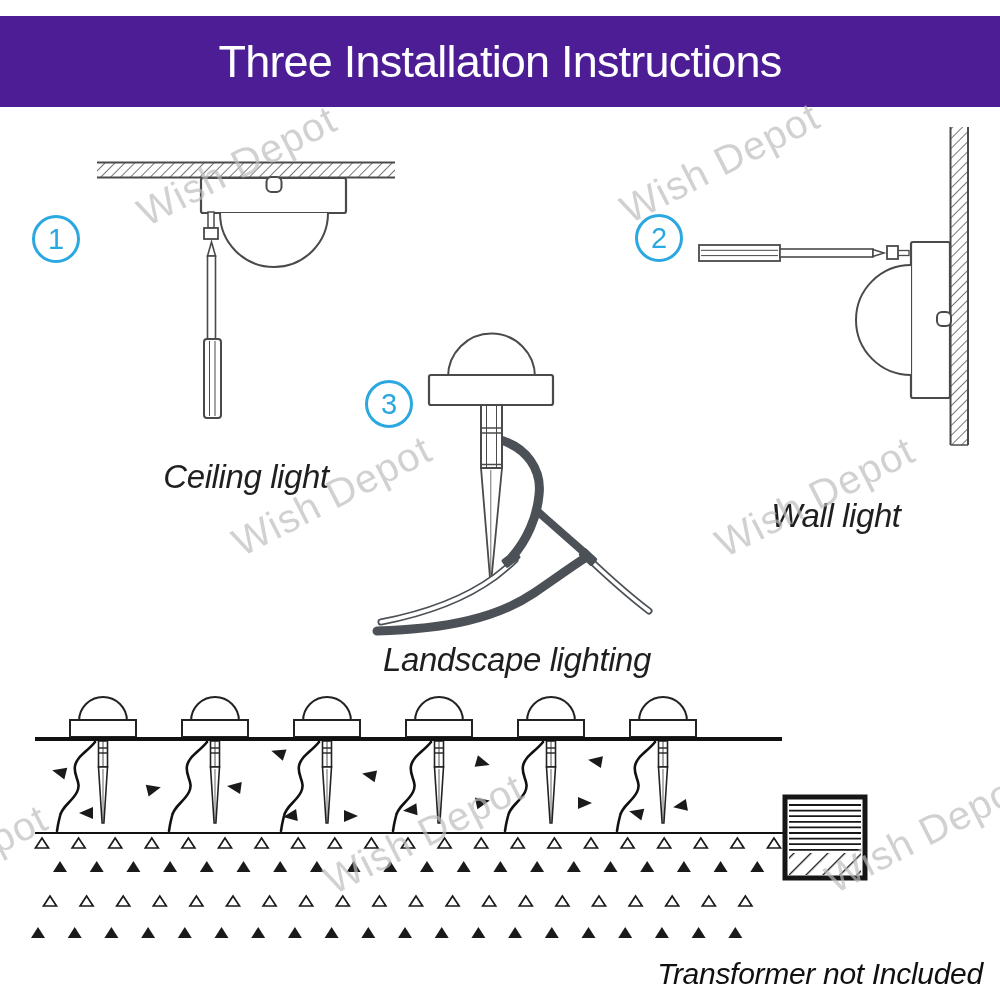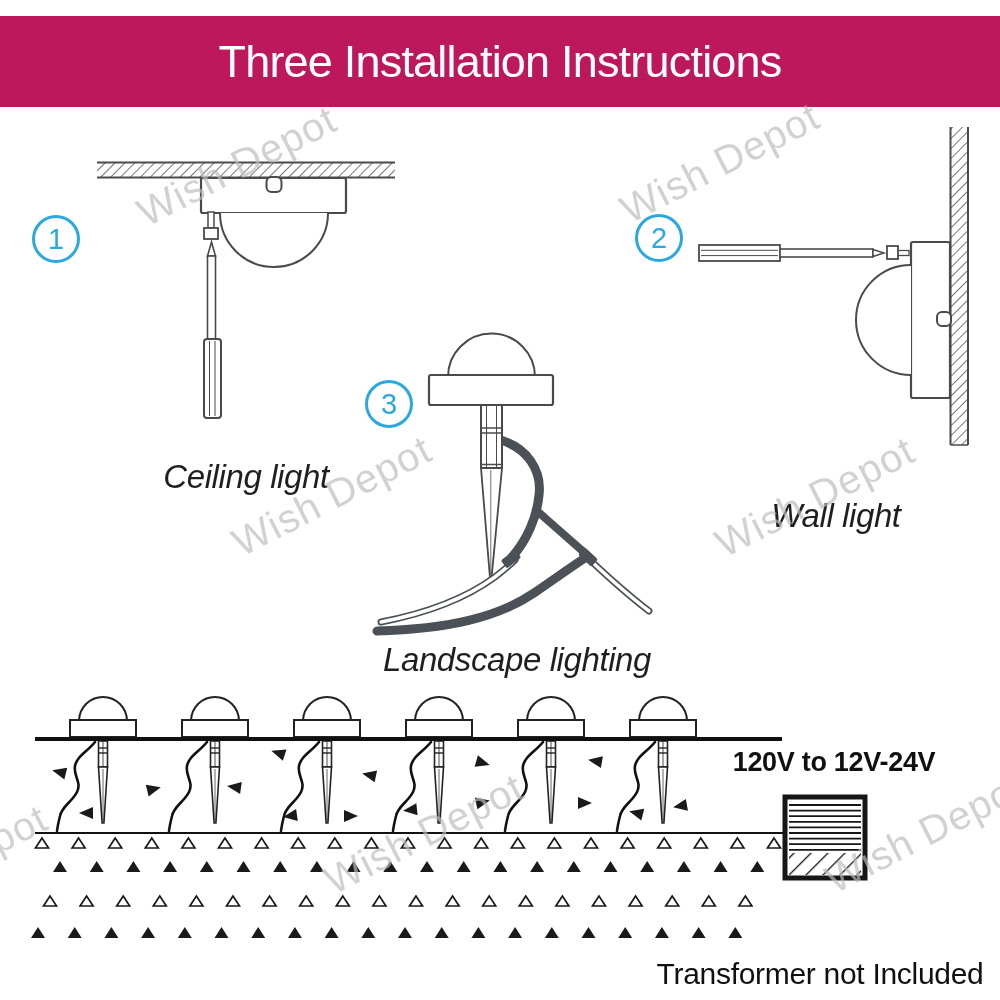--- a/index.html
+++ b/index.html
@@ -1,29 +1,29 @@
 <!DOCTYPE html>
 <html><head>
 <meta charset="utf-8">
 <style>
   html,body{margin:0;padding:0;background:#fff;}
   .canvas{position:relative;width:1000px;height:1000px;background:#ffffff;overflow:hidden;
           font-family:"Liberation Sans",sans-serif;}
-  .header{position:absolute;left:0;top:16px;width:1000px;height:91px;background:#be185d;
+  .header{position:absolute;left:0;top:16px;width:1000px;height:91px;background:#4c1d95;
           display:flex;align-items:center;justify-content:center;}
   .header .title{color:#ffffff;font-size:45px;letter-spacing:-0.8px;}
   .svg-layer{position:absolute;left:0;top:0;width:1000px;height:1000px;}
   .badge{position:absolute;width:42px;height:42px;border:3px solid #2BA8DF;border-radius:50%;
          color:#2BA8DF;display:flex;align-items:center;justify-content:center;
          font-size:29px;transform:translate(-50%,-50%);background:transparent;}
   .lbl{position:absolute;transform:translate(-50%,-50%);color:#1f1f1f;font-size:33px;
        letter-spacing:-0.4px;white-space:nowrap;font-style:italic;}
   .voltage{position:absolute;transform:translate(-50%,-50%);font-weight:bold;font-size:27px;
        letter-spacing:-0.3px;color:#101010;white-space:nowrap;}
-  .note{position:absolute;transform:translate(-50%,-50%);font-size:30px;
+  .note{position:absolute;transform:translate(-50%,-50%);font-style:italic;font-size:30px;
        color:#101010;white-space:nowrap;letter-spacing:-0.3px;}
   .wm{position:absolute;transform:translate(-50%,-50%) rotate(-27deg);font-size:40px;
       color:#bcbcbc;opacity:0.68;white-space:nowrap;letter-spacing:1px;pointer-events:none;}
 </style>
 </head>
 <body>
 
 <div class="canvas">
 
   <div class="header">
@@ -248,21 +248,20 @@
   <div class="badge" style="left:659px;top:238px;">
     <span>2</span>
   </div>
   <div class="badge" style="left:389px;top:404px;">
     <span>3</span>
   </div>
 
   <div class="lbl" style="left:246px;top:477px;">Ceiling light</div>
   <div class="lbl" style="left:836px;top:479px;margin-top:37px;">Wall light</div>
   <div class="lbl" style="left:517px;top:660px;text-align:center;">Landscape lighting</div>
-  <div class="voltage" style="left:834px;top:762px;">120V to 12V-24V</div>
   <div class="note" style="left:820px;top:974px;">Transformer not Included</div>
 
   <span class="wm" style="left:237px;top:166px;">Wish Depot</span>
   <span class="wm" style="left:720px;top:163px;">Wish Depot</span>
   <span class="wm" style="left:332px;top:496px;">Wish Depot</span>
   <span class="wm" style="left:815px;top:497px;">Wish Depot</span>
   <span class="wm" style="left:424px;top:834px;">Wish Depot</span>
   <span class="wm" style="left:925px;top:833px;">Wish Depot</span>
   <span class="wm" style="left:-52px;top:865px;">Wish Depot</span>
 

